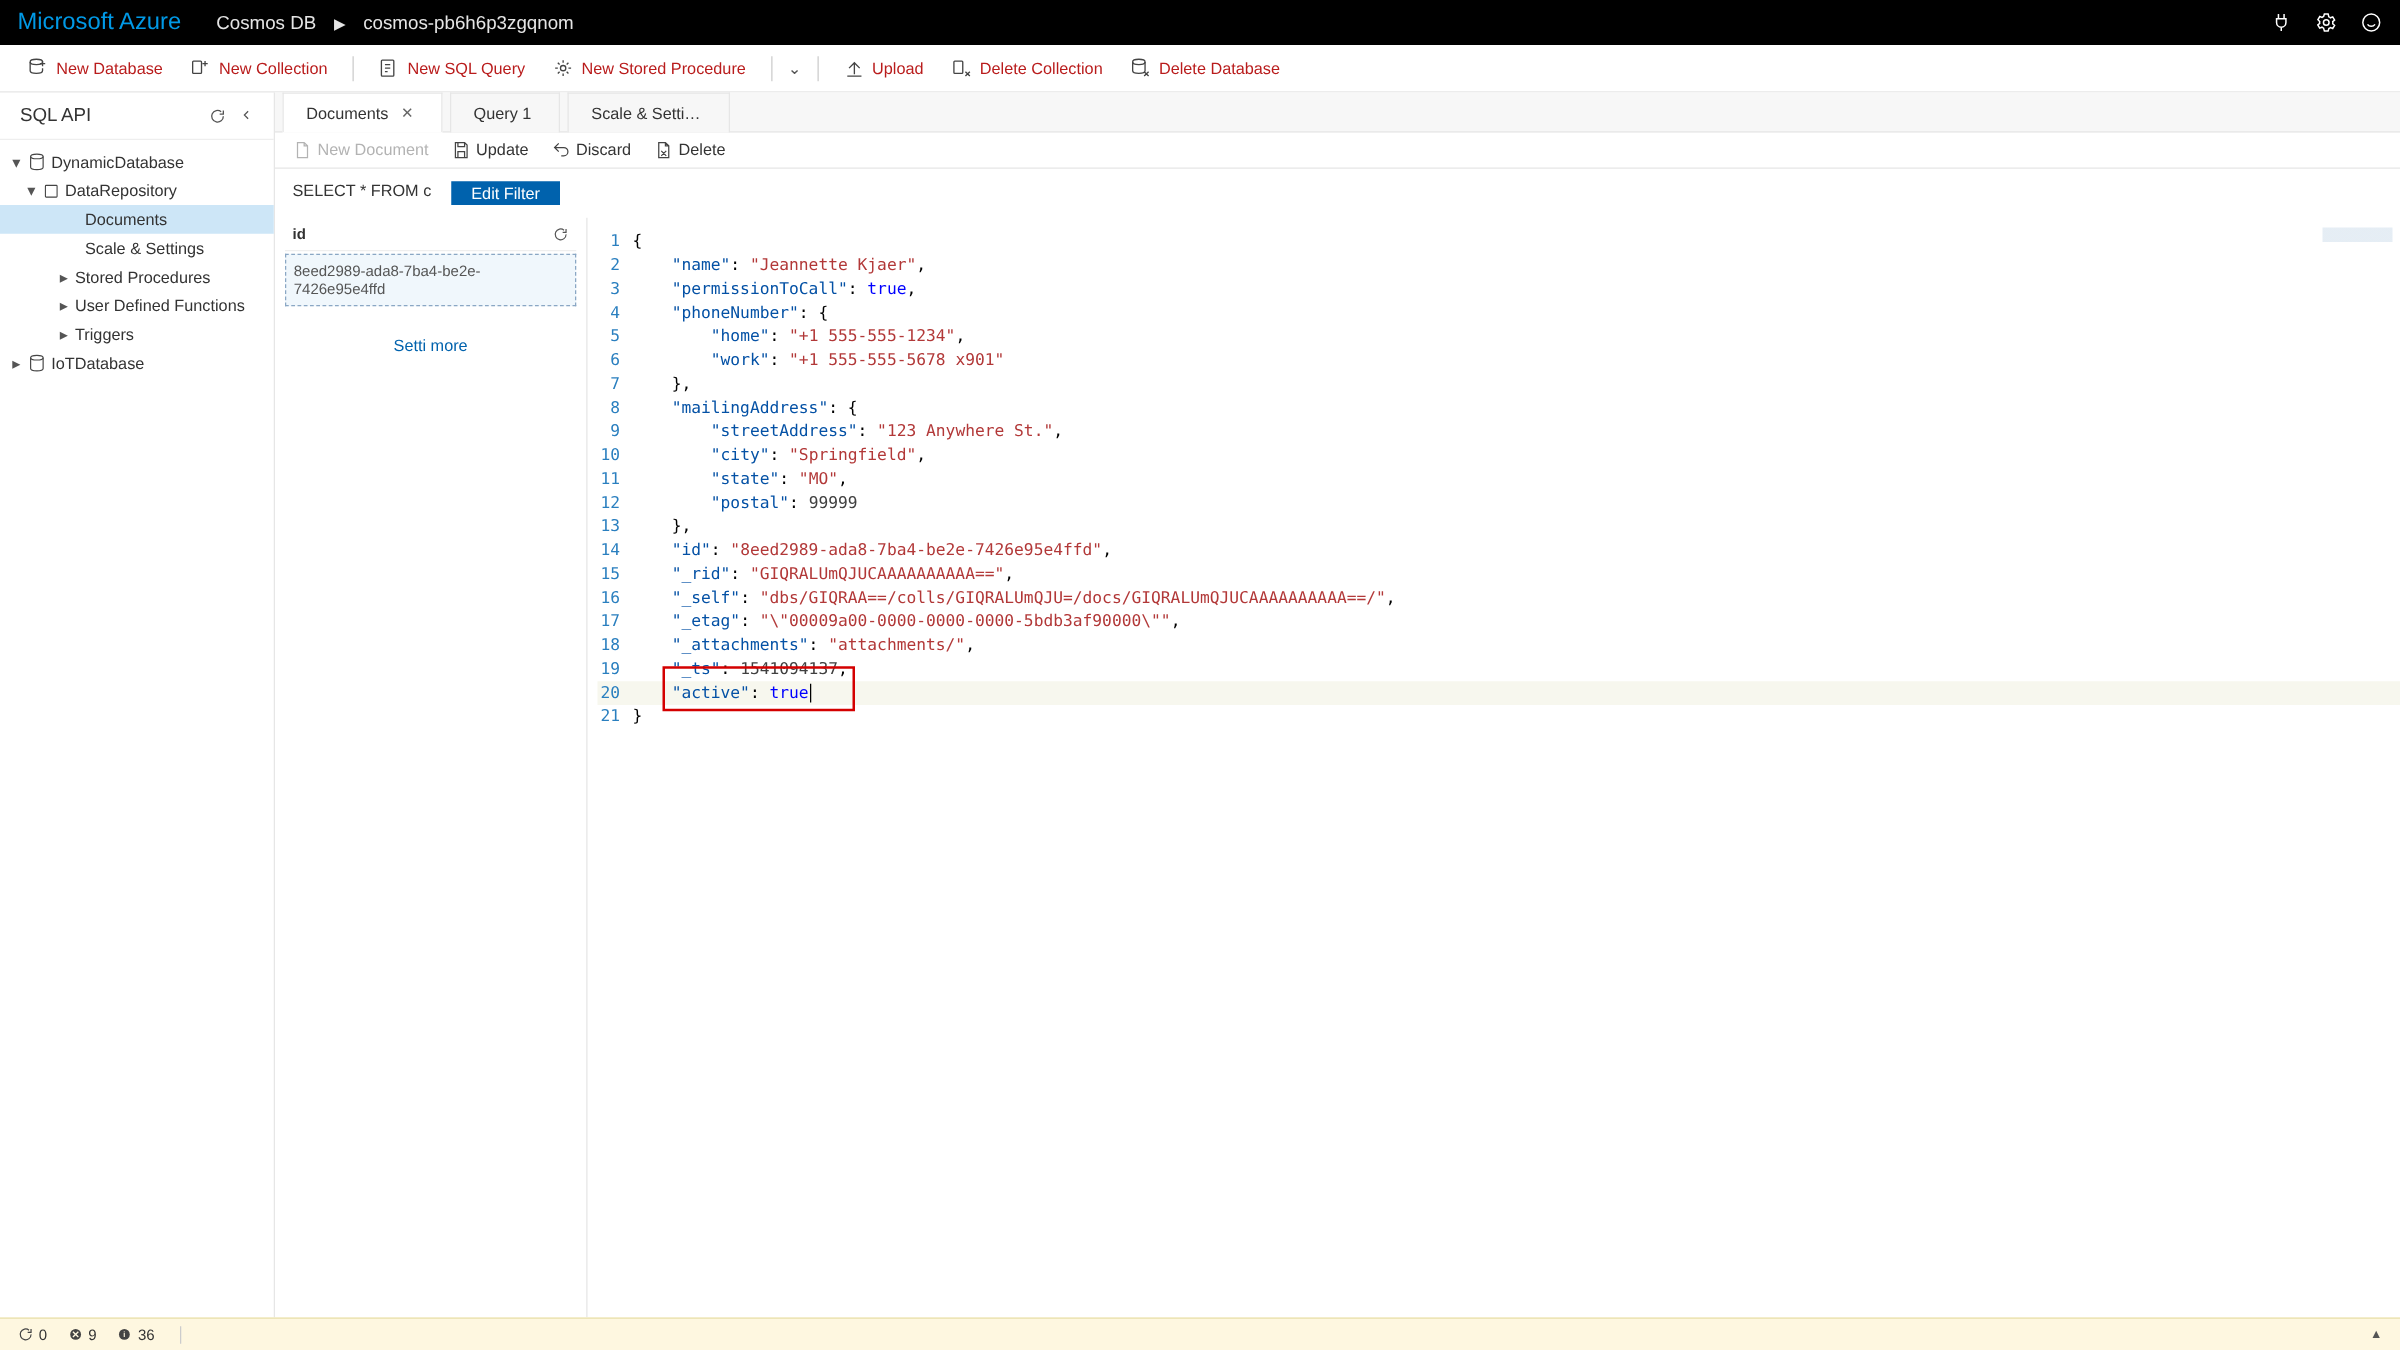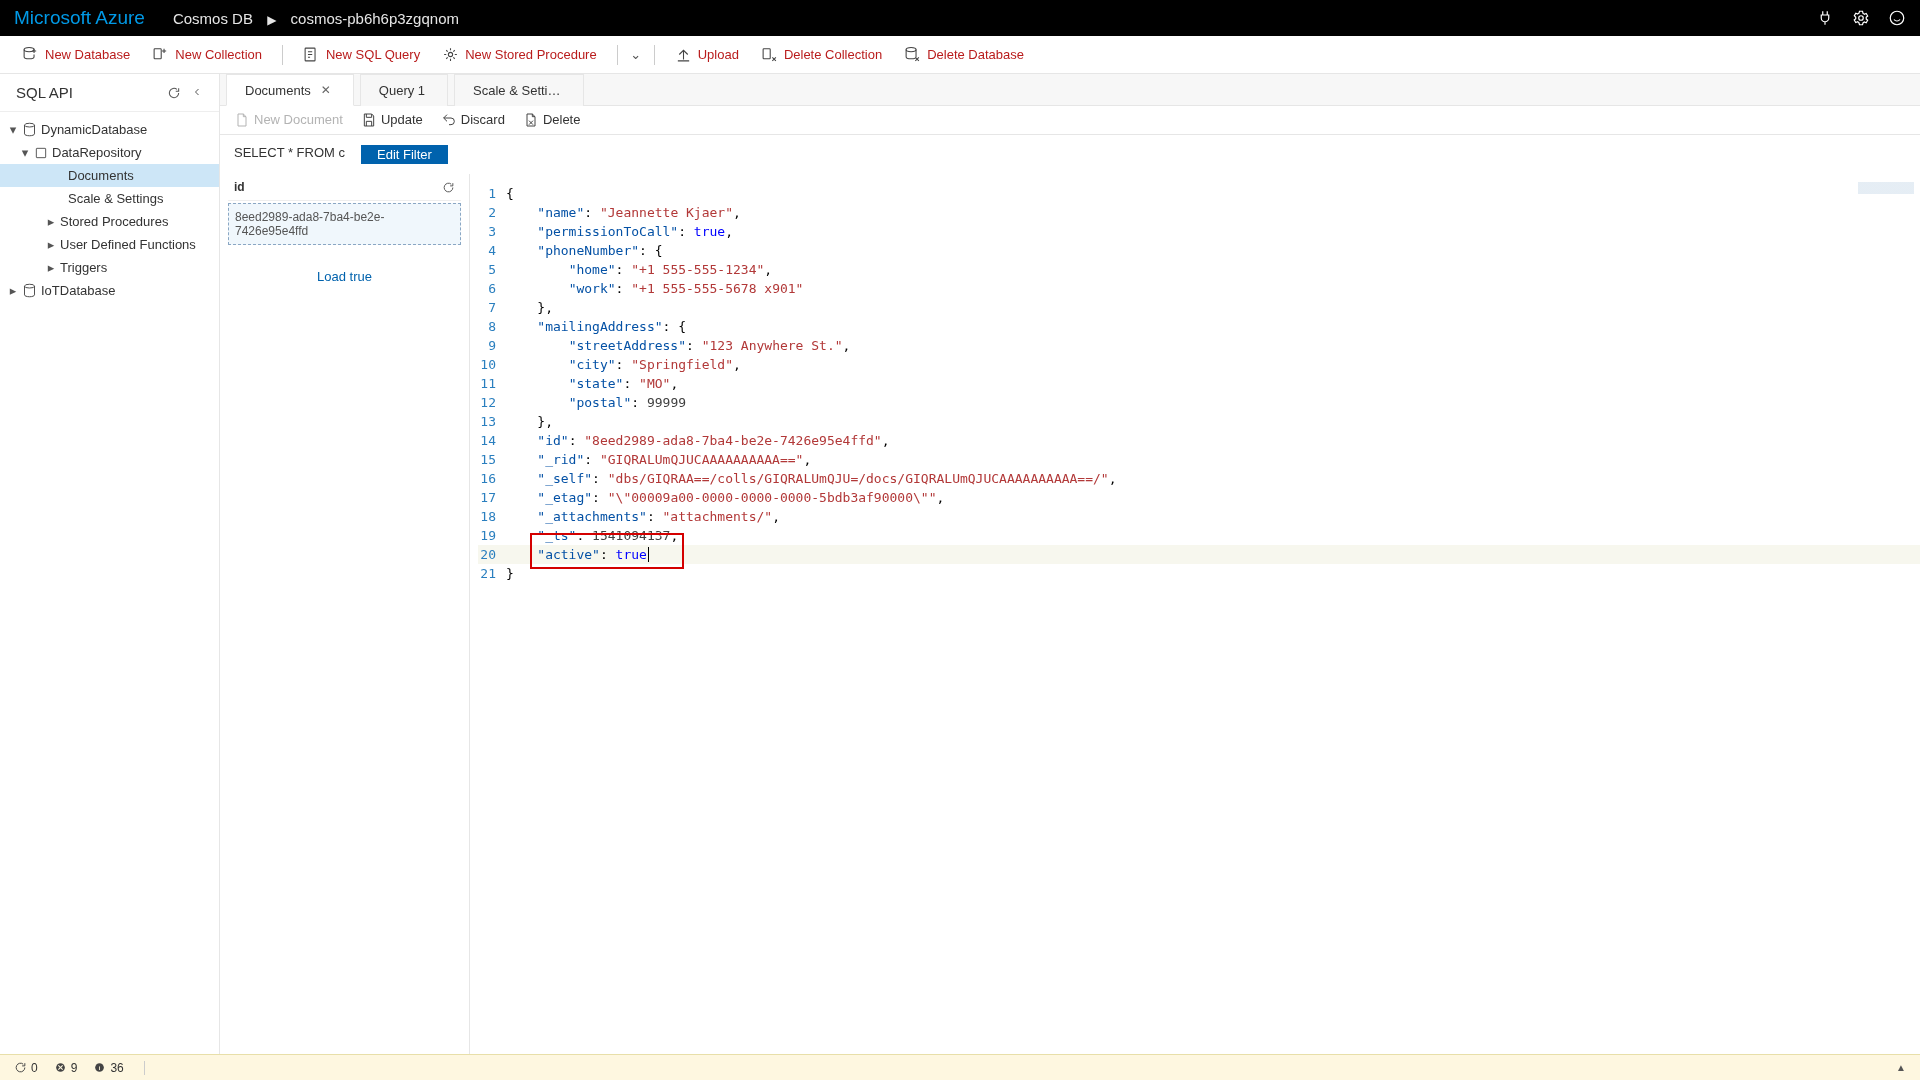--- a/index.html
+++ b/index.html
@@ -317,21 +317,21 @@
       <div class="doc-list">
         <div class="hd">
           <span>id</span>
           <span>
               <svg width="13" height="13" viewBox="0 0 24 24" fill="none" stroke="#555" stroke-width="1.8">
                 <path d="M20 12a8 8 0 1 1-3-6.2M20 4v5h-5"></path>
               </svg>
             </span>
         </div>
         <div class="ditem">8eed2989-ada8-7ba4-be2e-7426e95e4ffd</div>
-        <div class="load">Load true</div>
+        <div class="load">Setti more</div>
       </div>
 
       <div class="editor">
         <div class="minimap"></div>
         <div class="editor-lines" id="editor-lines">
             <div class="ln"><span class="gutter">1</span><span class="code"><span class="tok-pun">{</span></span></div>
             <div class="ln"><span class="gutter">2</span><span class="code">    <span class="tok-key">"name"</span><span class="tok-pun">: </span><span class="tok-str">"Jeannette Kjaer"</span><span class="tok-pun">,</span></span></div>
             <div class="ln"><span class="gutter">3</span><span class="code">    <span class="tok-key">"permissionToCall"</span><span class="tok-pun">: </span><span class="tok-kw">true</span><span class="tok-pun">,</span></span></div>
             <div class="ln"><span class="gutter">4</span><span class="code">    <span class="tok-key">"phoneNumber"</span><span class="tok-pun">: {</span></span></div>
             <div class="ln"><span class="gutter">5</span><span class="code">        <span class="tok-key">"home"</span><span class="tok-pun">: </span><span class="tok-str">"+1 555-555-1234"</span><span class="tok-pun">,</span></span></div>

